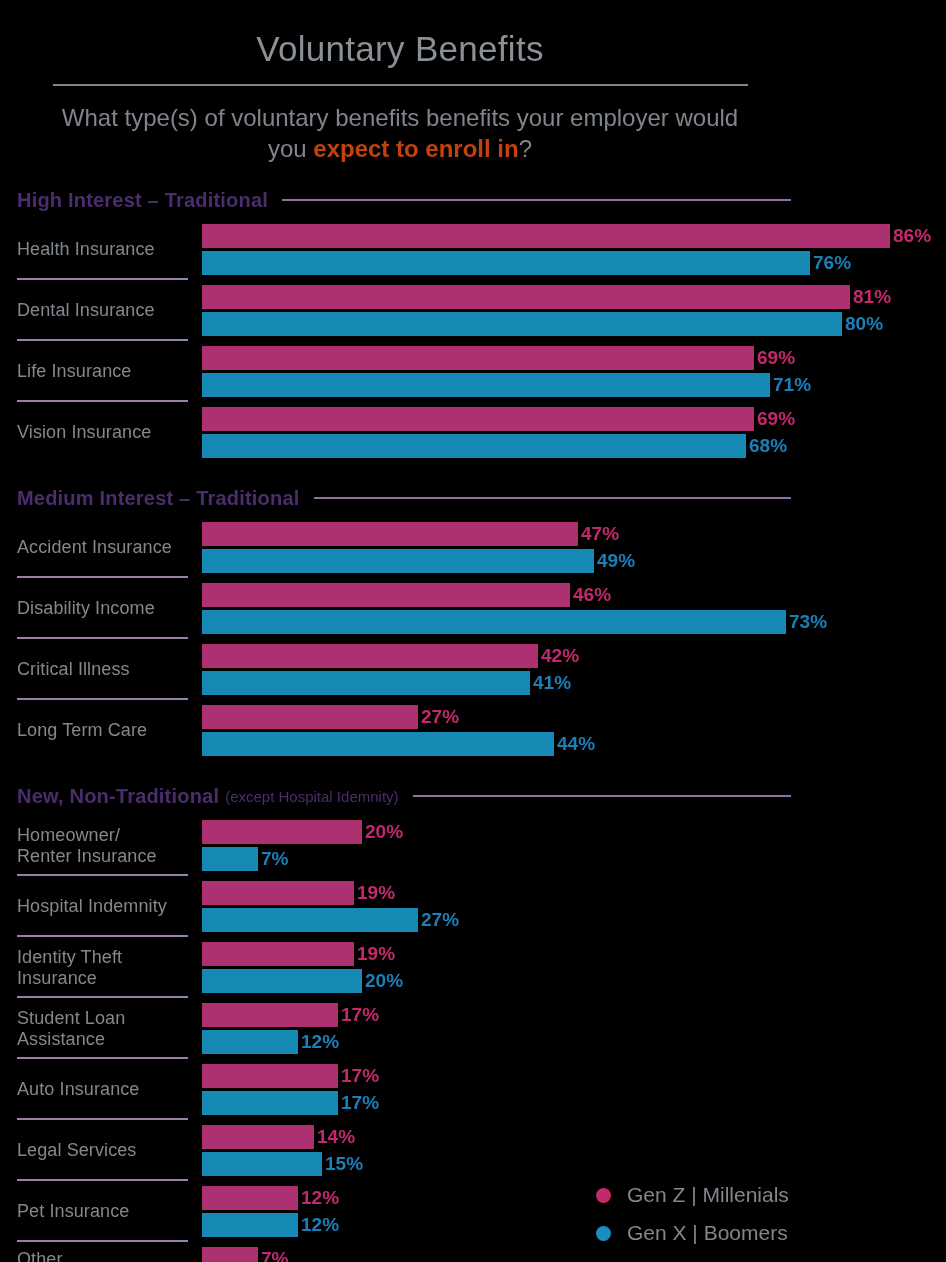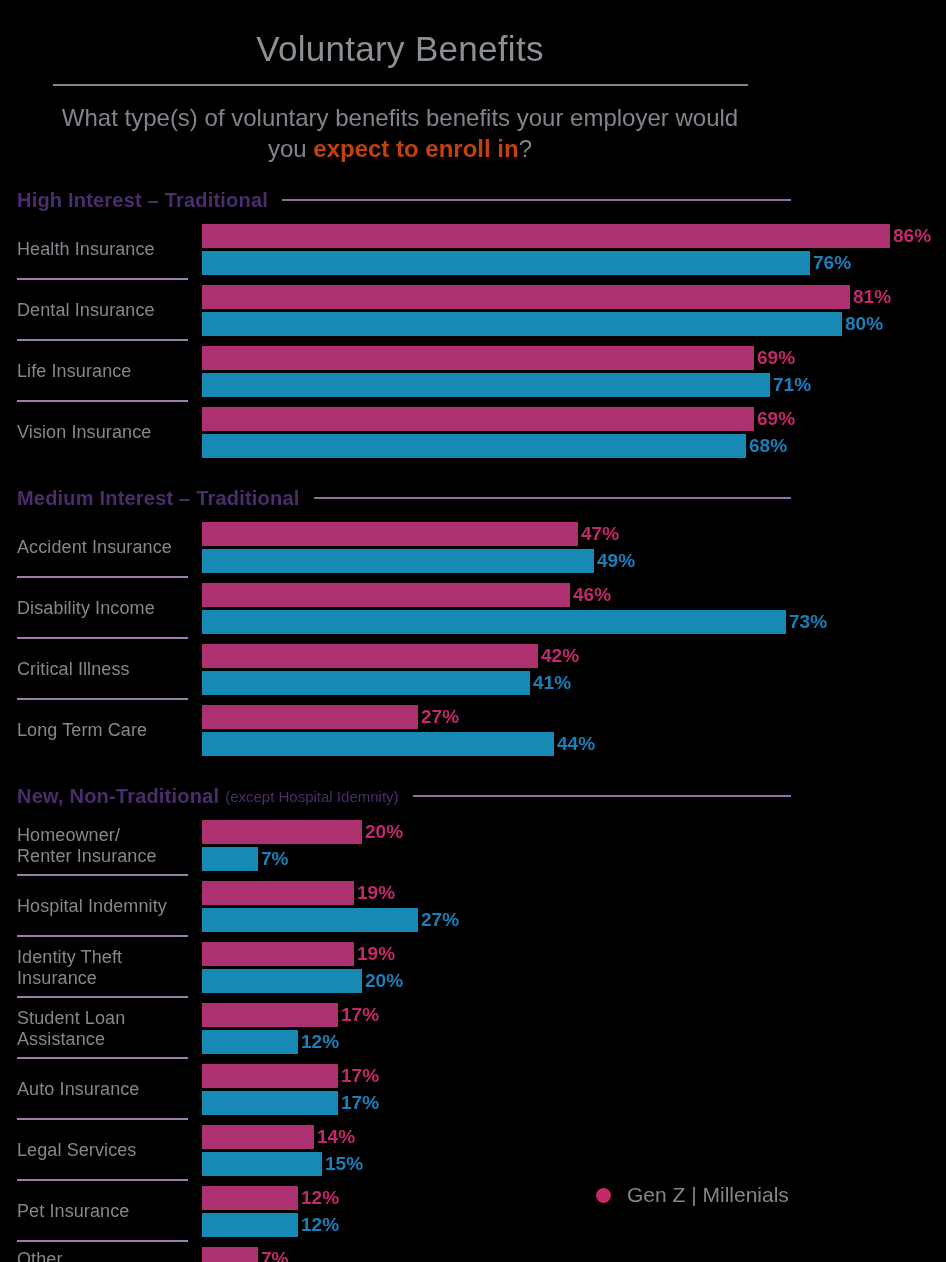--- a/index.html
+++ b/index.html
@@ -375,15 +375,19 @@
           </div>
         </div>
       </div>
     </div>
 
   <div class="legend">
     <div class="legend-item">
       <span class="legend-dot pink"></span>
       <span class="legend-label">Gen Z  |  Millenials</span>
     </div>
+    <div class="legend-item">
+      <span class="legend-dot blue"></span>
+      <span class="legend-label">Gen X  |  Boomers</span>
+    </div>
   </div>
 
 </div>
 
 </body></html>

